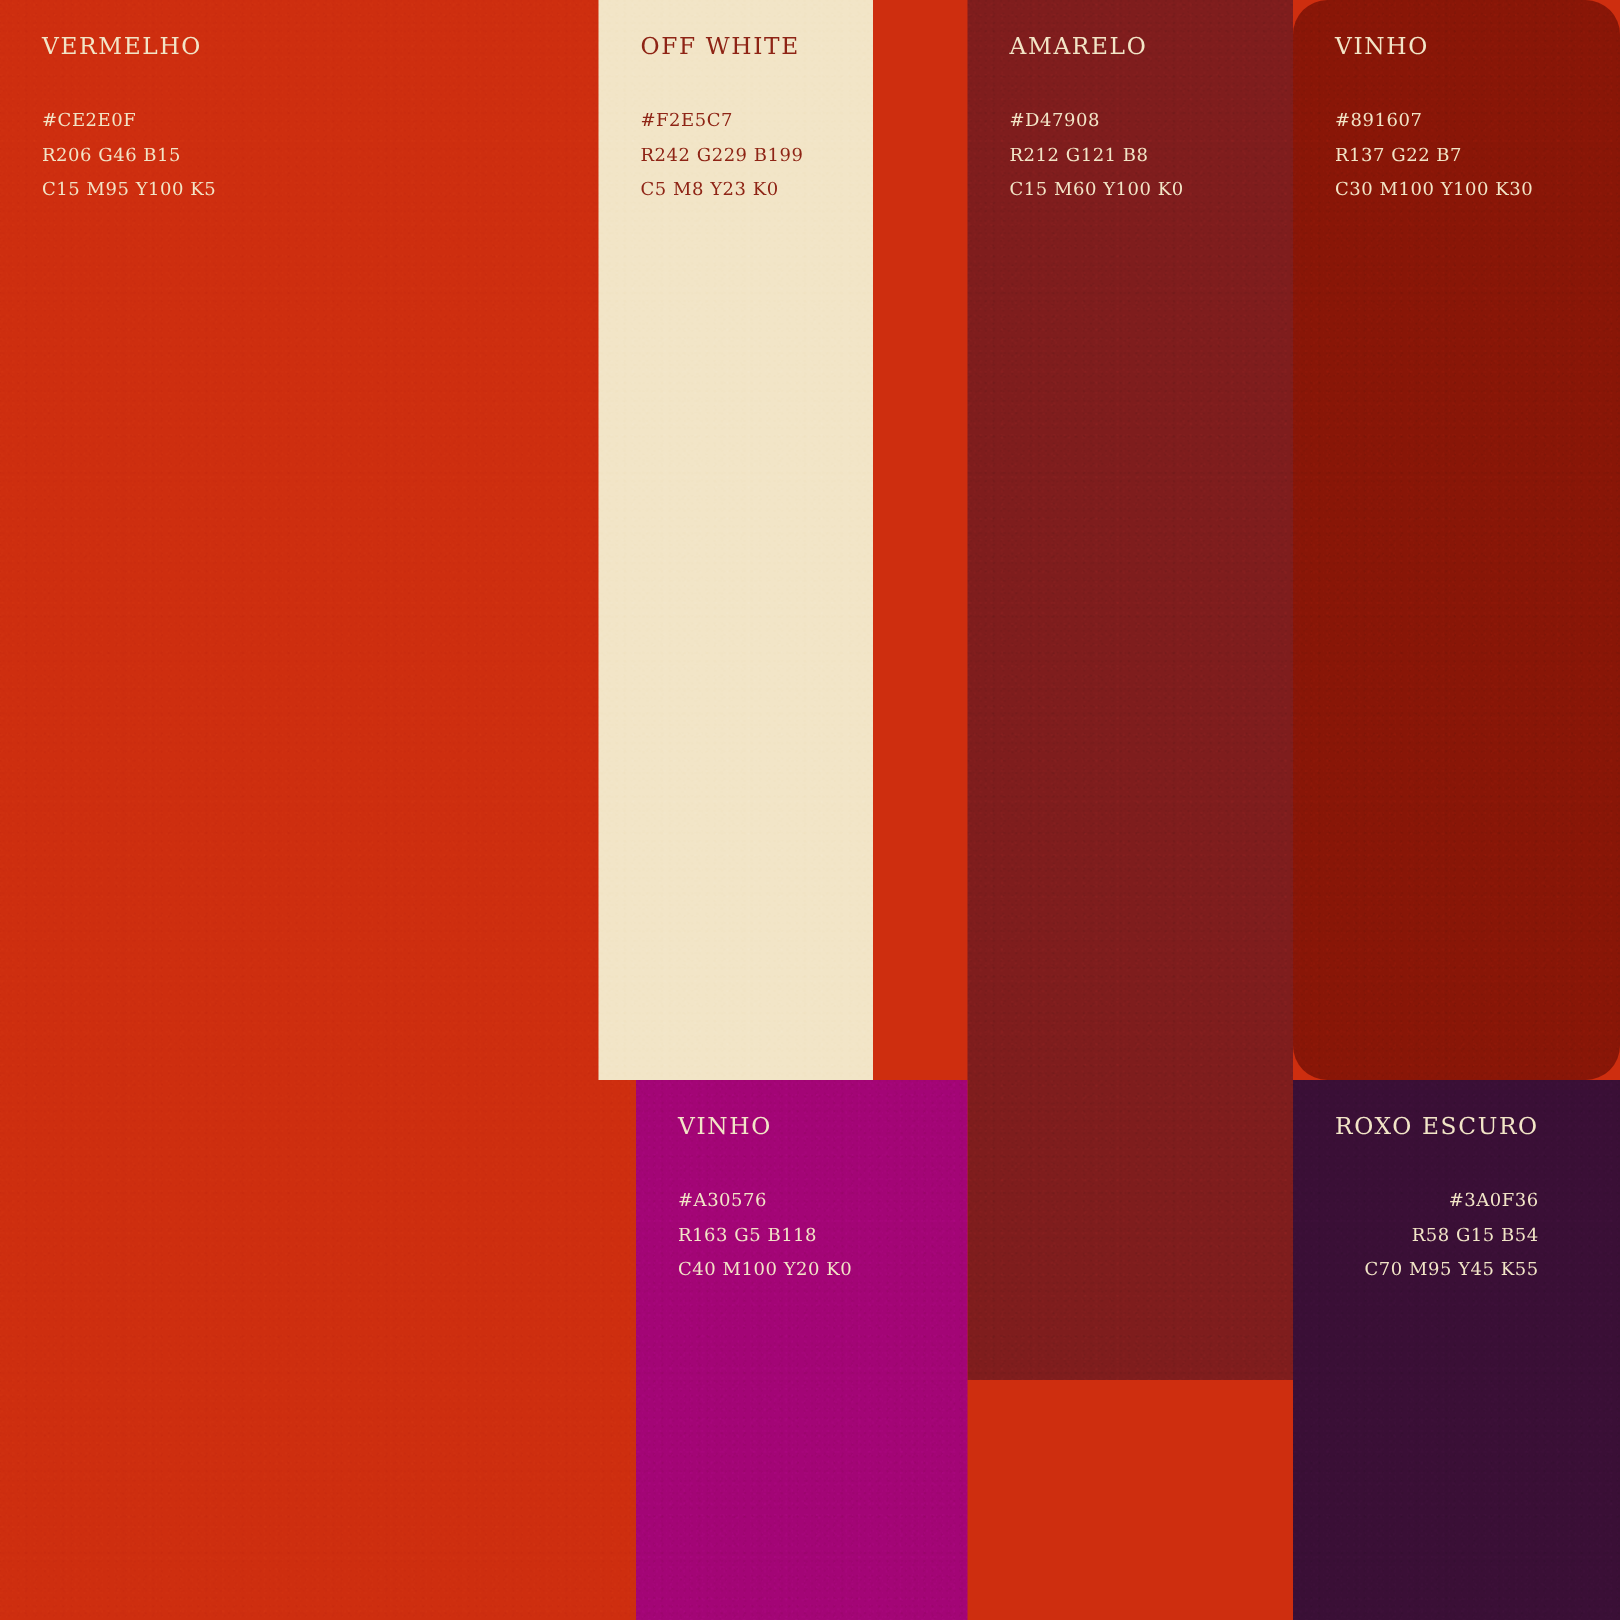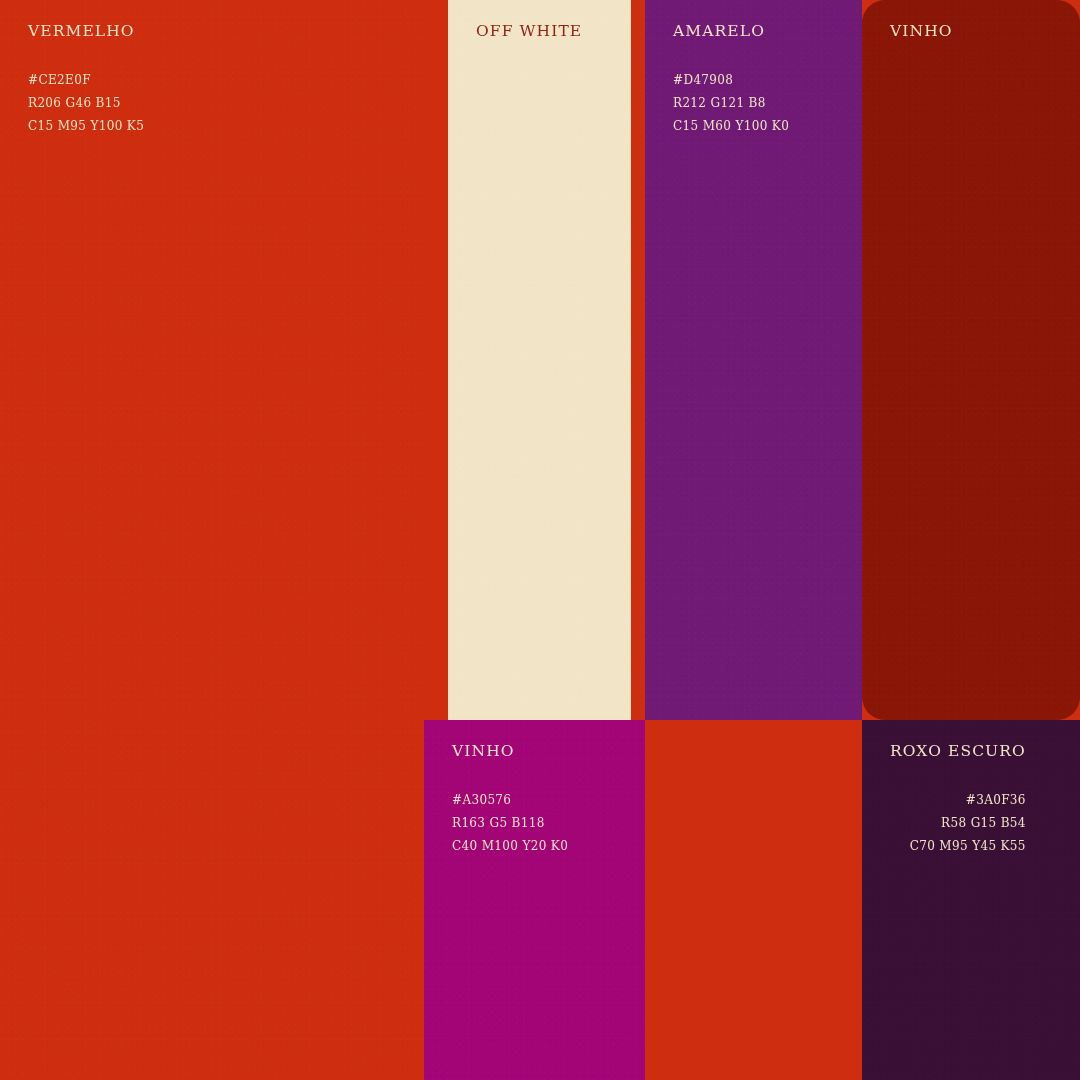--- a/index.html
+++ b/index.html
@@ -84,38 +84,48 @@
     <div class="swatch" style="left: 0px; top: 0px; width: 424px; height: 1080px; background: rgb(206, 46, 15);">
       <div class="info" style="color: rgb(242, 229, 199);">
         <div class="swatch-name">VERMELHO</div>
         <div class="specs">
           <div class="spec-line">#CE2E0F</div>
           <div class="spec-line">R206 G46 B15</div>
           <div class="spec-line">C15 M95 Y100 K5</div>
         </div>
       </div>
     </div>
-    <div class="swatch" style="left: 448px; top: 0px; width: 183px; height: 720px; background: rgb(242, 229, 199);">
+    <div class="swatch" style="left: 399px; top: 0px; width: 183px; height: 720px; background: rgb(242, 229, 199);">
       <div class="info" style="color: rgb(142, 36, 21);">
         <div class="swatch-name">OFF WHITE</div>
+        <div class="specs">
+          <div class="spec-line">#F2E5C7</div>
+          <div class="spec-line">R242 G229 B199</div>
+          <div class="spec-line">C5 M8 Y23 K0</div>
+        </div>
       </div>
     </div>
-    <div class="swatch" style="left: 645px; top: 0px; width: 217px; height: 720px; background: #701a75;">
+    <div class="swatch" style="left: 645px; top: 0px; width: 217px; height: 920px; background: #7f1d1d;">
       <div class="info" style="color: rgb(242, 229, 199);">
         <div class="swatch-name">AMARELO</div>
         <div class="specs">
           <div class="spec-line">#D47908</div>
           <div class="spec-line">R212 G121 B8</div>
           <div class="spec-line">C15 M60 Y100 K0</div>
         </div>
       </div>
     </div>
     <div class="swatch" style="left: 862px; top: 0px; width: 218px; height: 720px; background: rgb(137, 22, 7); border-radius: 23px;">
       <div class="info" style="color: rgb(242, 229, 199);">
         <div class="swatch-name">VINHO</div>
+        <div class="specs">
+          <div class="spec-line">#891607</div>
+          <div class="spec-line">R137 G22 B7</div>
+          <div class="spec-line">C30 M100 Y100 K30</div>
+        </div>
       </div>
     </div>
     <div class="swatch" style="left: 424px; top: 720px; width: 221px; height: 360px; background: rgb(163, 5, 118);">
       <div class="info" style="color: rgb(242, 229, 199);">
         <div class="swatch-name">VINHO</div>
         <div class="specs">
           <div class="spec-line">#A30576</div>
           <div class="spec-line">R163 G5 B118</div>
           <div class="spec-line">C40 M100 Y20 K0</div>
         </div>

